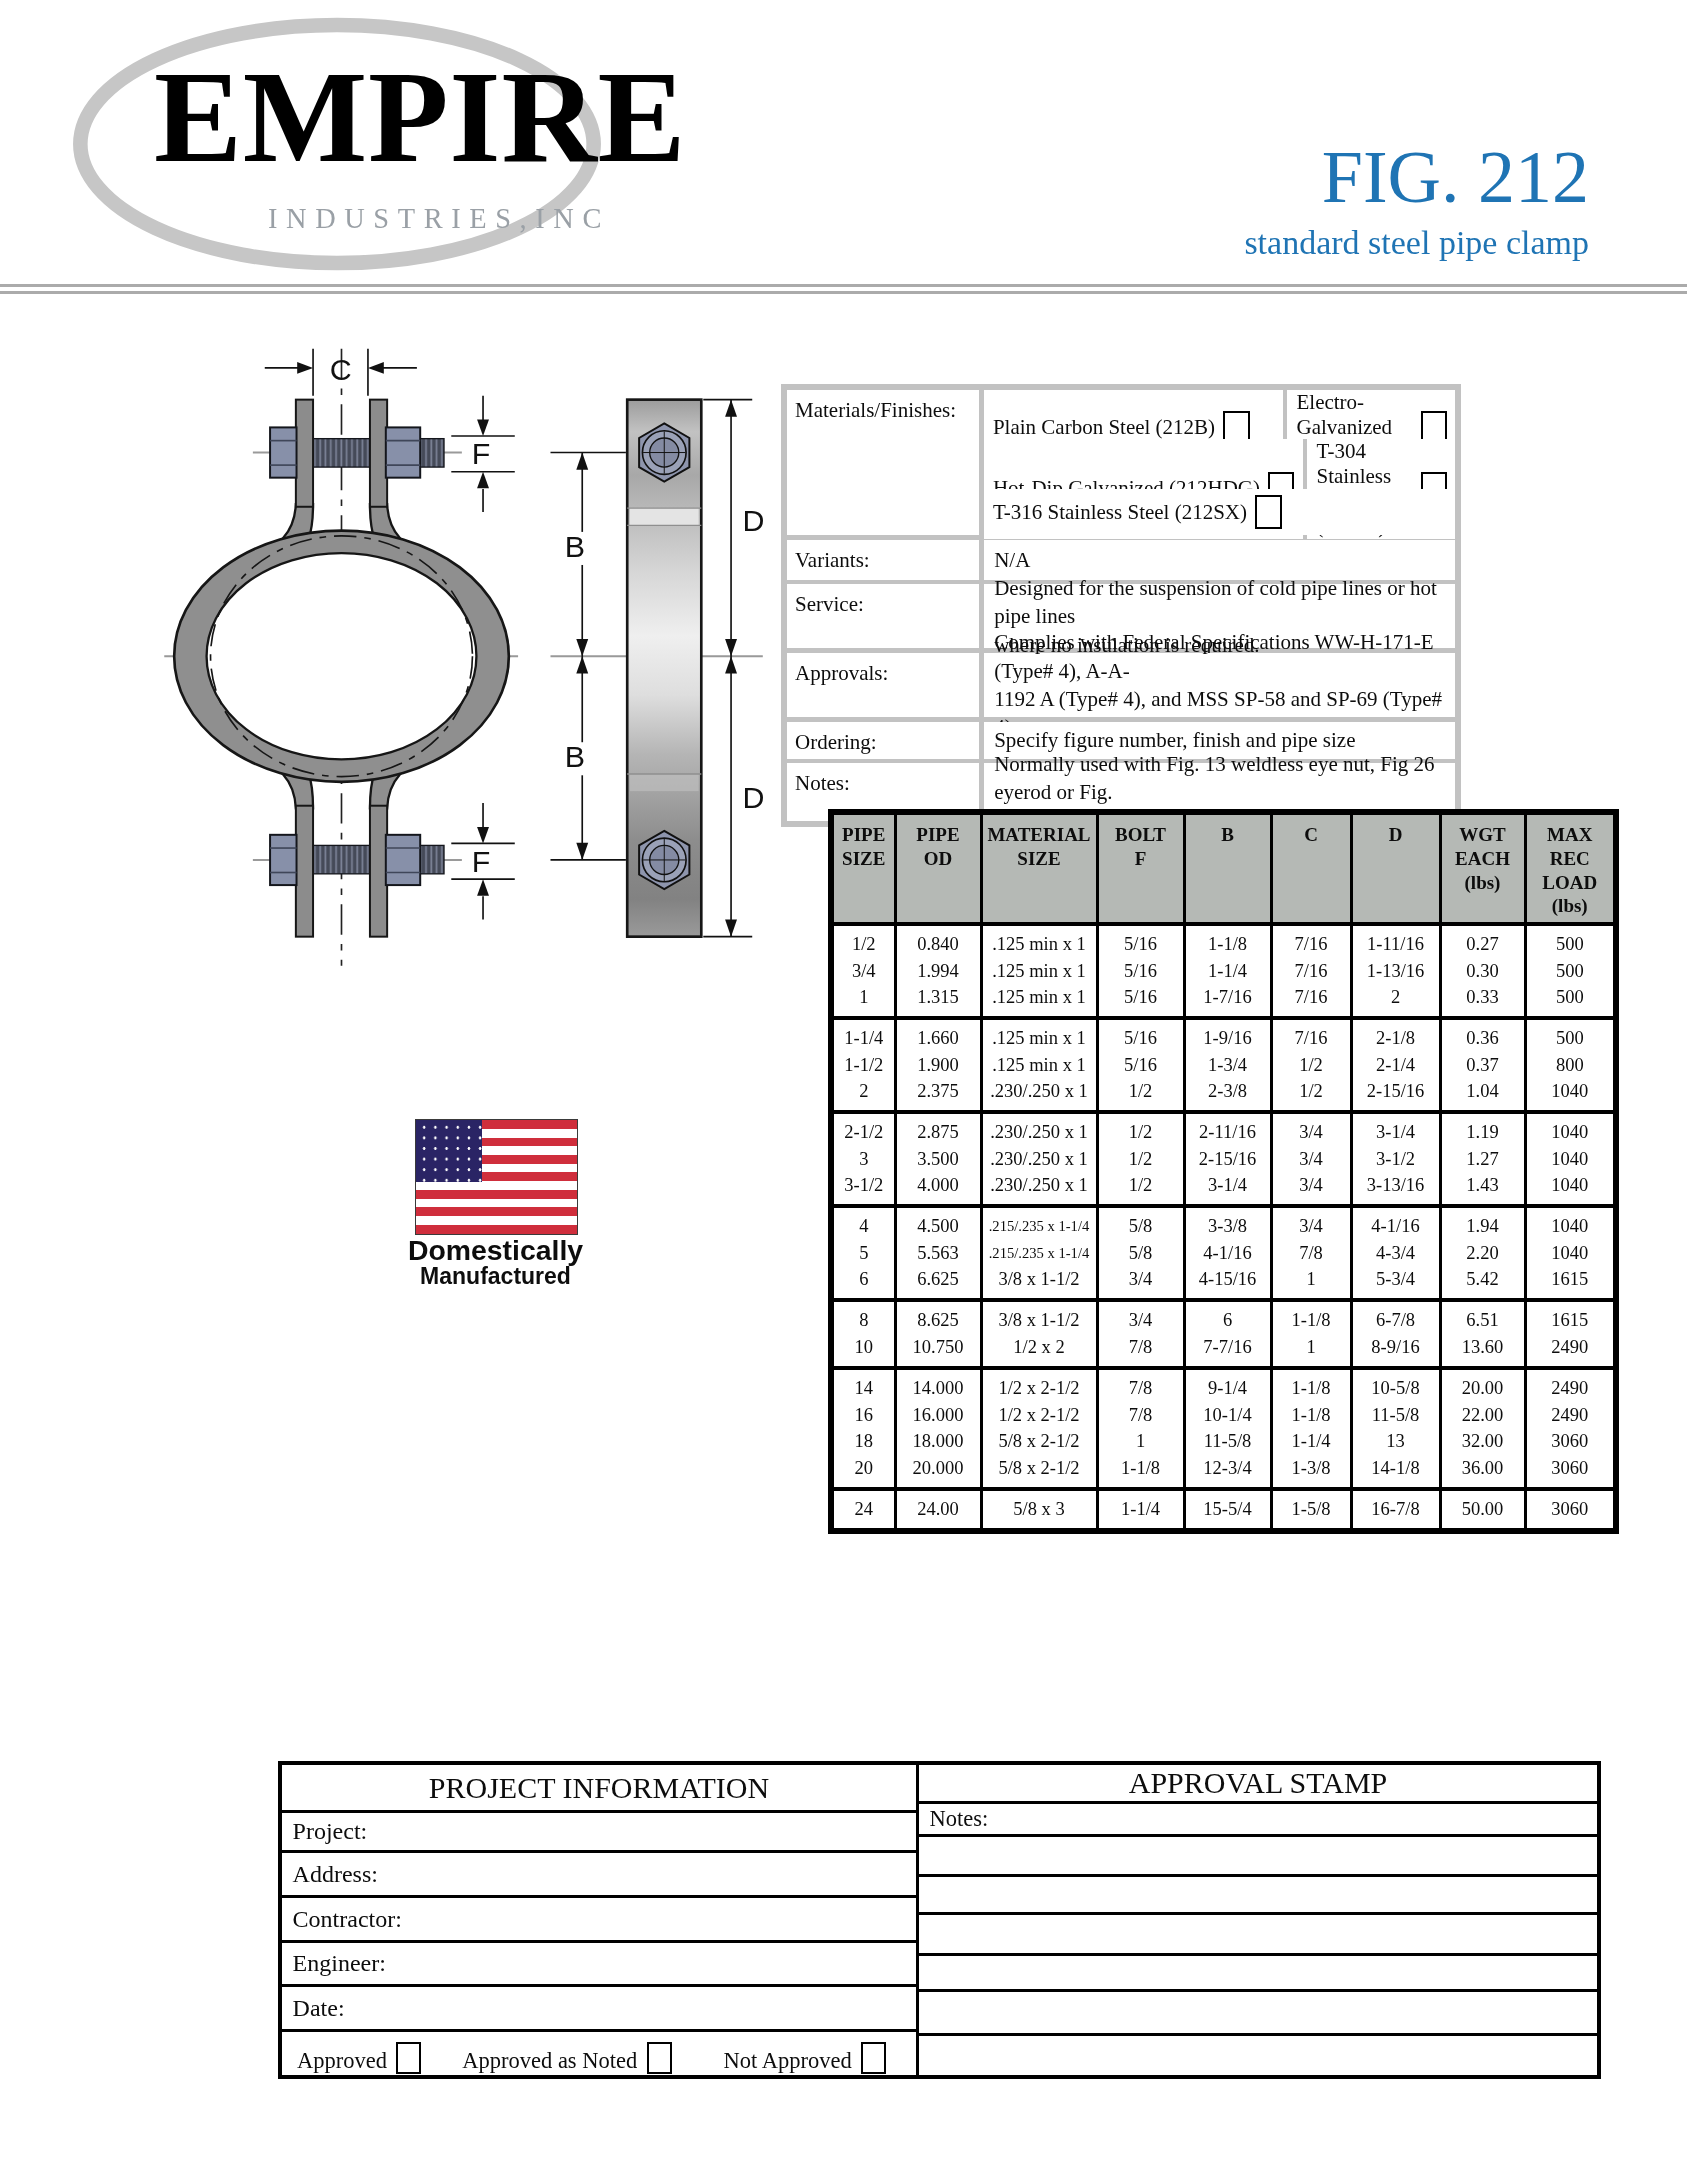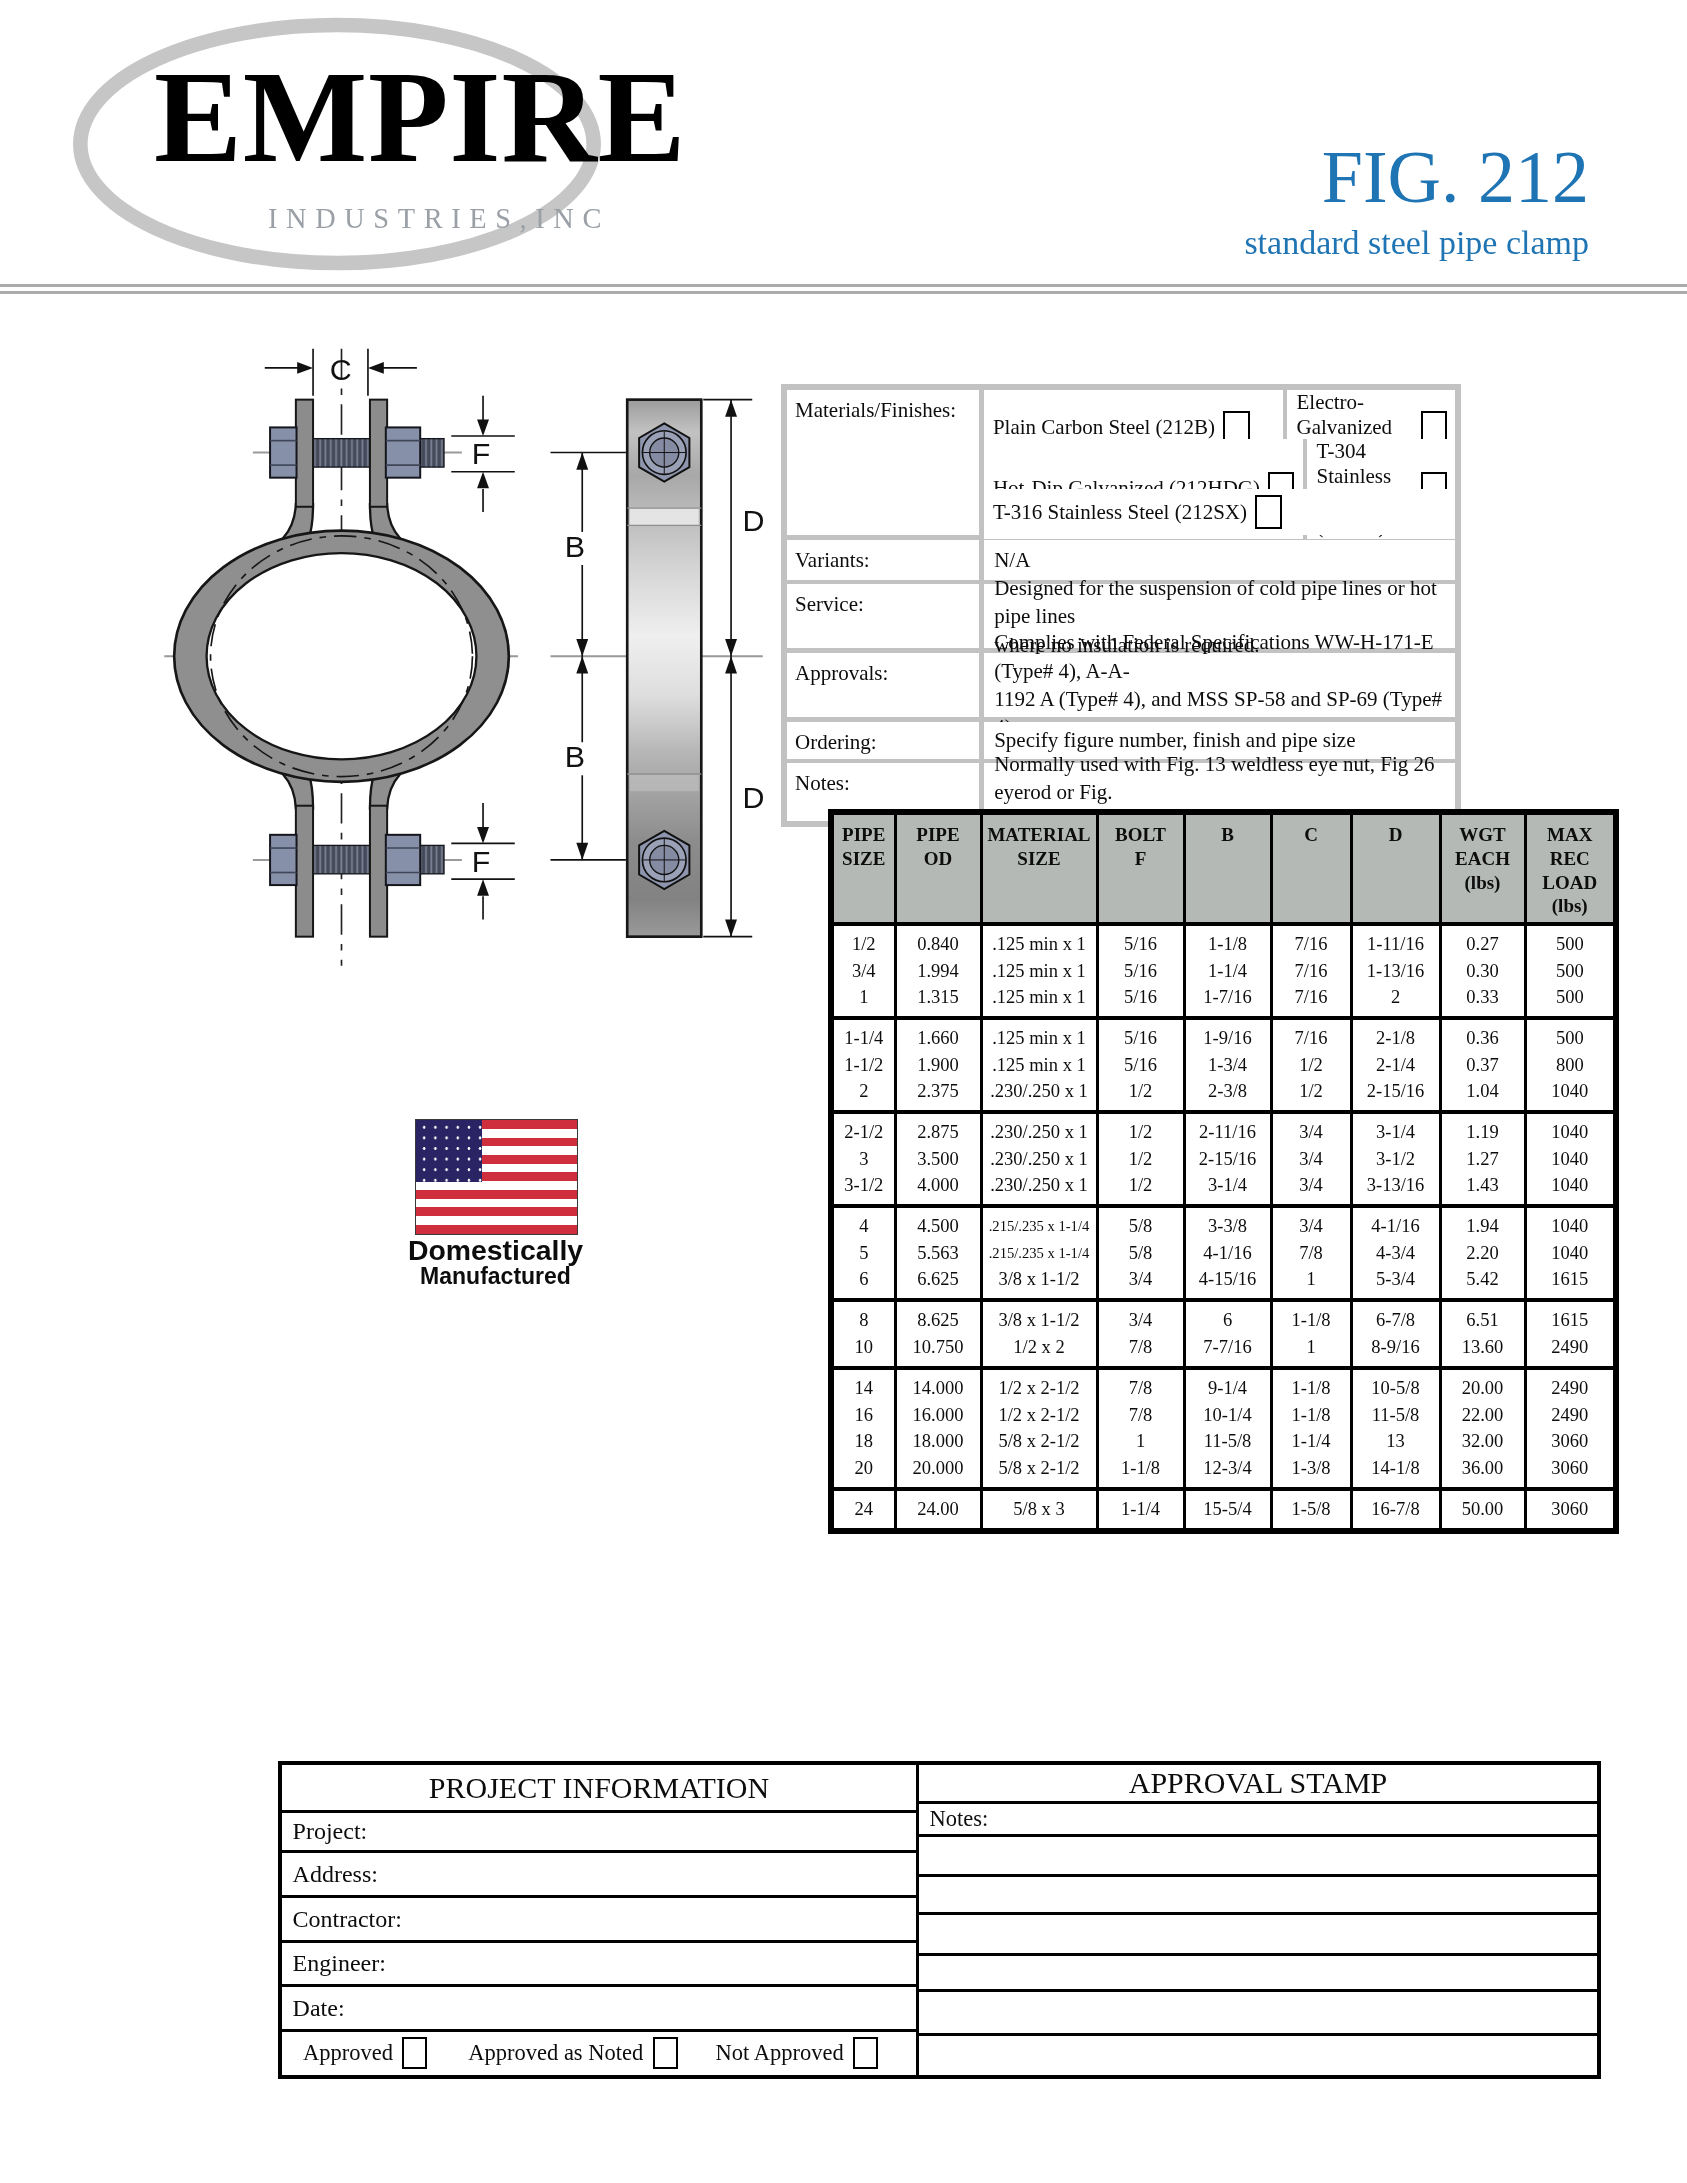--- a/index.html
+++ b/index.html
@@ -61,24 +61,24 @@
 
   
   .form{position:absolute;left:278px;top:1761px;width:1323px;height:318px;box-sizing:border-box;
         border:4.6px solid #000;display:flex;}
   .fcol-left{width:637px;border-right:3.3px solid #000;display:flex;flex-direction:column;box-sizing:border-box;}
   .fcol-right{flex:1;display:flex;flex-direction:column;}
   .frow{box-sizing:border-box;display:flex;align-items:center;}
   .fcol-left .frow + .frow, .fcol-right .frow + .frow{border-top:3.3px solid #000;}
   .fhead{justify-content:center;font-size:30px;}
   .flabel{padding-left:10.6px;font-size:24px;}
-  .fapprove{padding-left:21px;font-size:22.5px;gap:0;}
+  .fapprove{padding-left:15px;font-size:22.5px;gap:0;align-items:flex-end;}
   .fchk{display:inline-block;width:21px;height:28px;border:2.6px solid #000;margin-left:9.3px;}
   .fgap1{margin-left:41px;}
-  .fgap2{margin-left:38px;}
+  .fgap2{margin-left:52px;}
 
   
   .drawing{position:absolute;left:152px;top:311px;width:629px;height:668px;}
   .dim-label{font-family:"Liberation Sans",sans-serif;font-size:46px;fill:#111;}
 </style>
 </head>
 <body>
 
 <div class="page">
 

